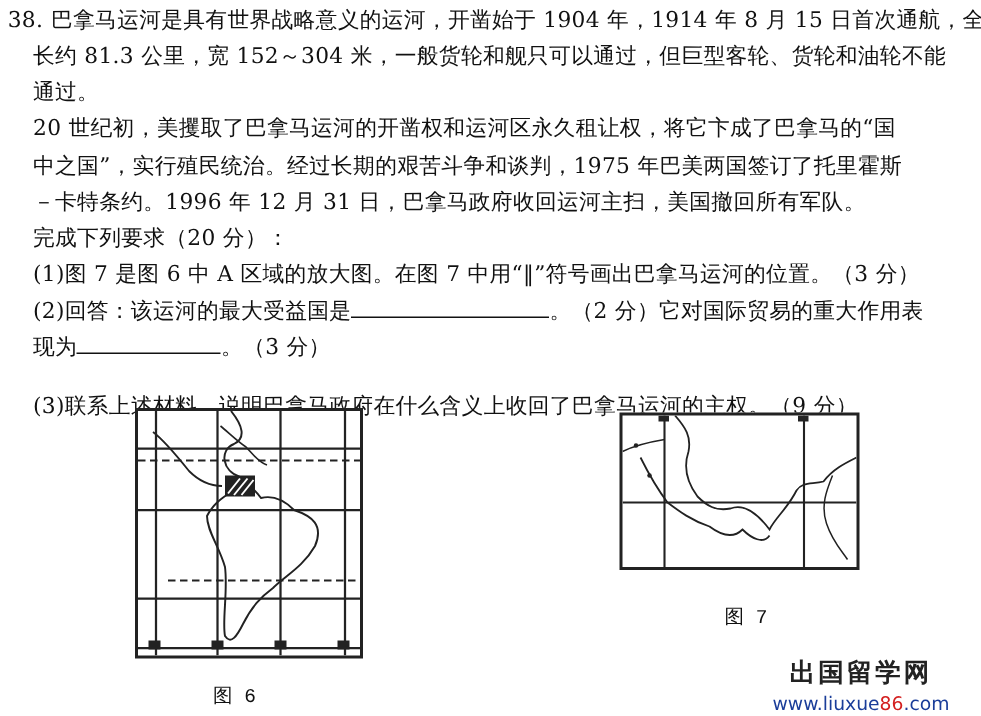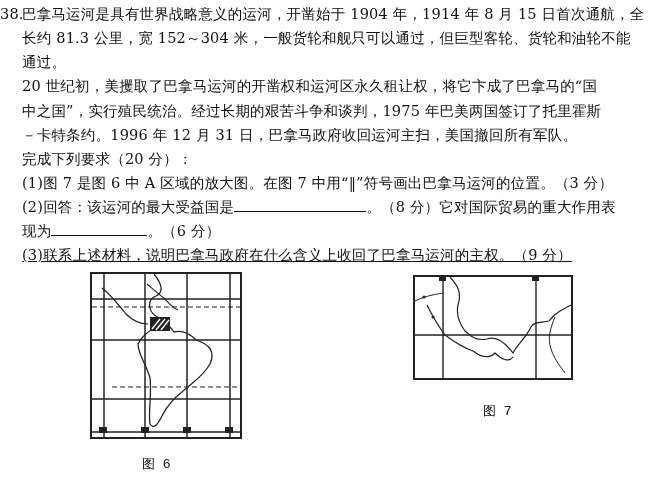--- a/index.html
+++ b/index.html
@@ -6,21 +6,21 @@
   body {
     width: 654px; height: 477px; position: relative; overflow: hidden;
     font-family: "DejaVu Serif", "Liberation Serif", serif;
     color: #111;
   }
   .line {
     position: absolute; left: 0; white-space: nowrap;
     font-size: 14.5px; line-height: 20px; letter-spacing: 0.2px;
   }
   .indent { left: 22px; }
-  .qnum { display: inline-block; width: 22px; text-align: center; }
+  .qnum { display: inline-block; width: 34px; text-align: center; }
   .blank {
     display: inline-block; border-bottom: 1.5px solid #111;
     height: 14px; vertical-align: baseline;
   }
   .map { position: absolute; border: 2px solid #222; background: #fff; }
   .caption {
     position: absolute; font-size: 13px;
     font-family: Liberation Mono, monospace;
   }
   .watermark {
@@ -46,26 +46,26 @@
 <div class="line indent" style="top:52px;">通过。</div>
 
 <div class="line indent" style="top:76px;">20 世纪初，美攫取了巴拿马运河的开凿权和运河区永久租让权，将它卞成了巴拿马的“国</div>
 <div class="line indent" style="top:101px;">中之国”，实行殖民统治。经过长期的艰苦斗争和谈判，1975 年巴美两国签订了托里霍斯</div>
 <div class="line indent" style="top:125px;">－卡特条约。1996 年 12 月 31 日，巴拿马政府收回运河主扫，美国撤回所有军队。</div>
 
 <div class="line indent" style="top:149px;">完成下列要求（20 分）：</div>
 <div class="line indent" style="top:173px;">(1)图 7 是图 6 中 A 区域的放大图。在图 7 中用“‖”符号画出巴拿马运河的位置。（3 分）</div>
 
 <div class="line indent" style="top:197px;">
-  <span>(2)回答：该运河的最大受益国是</span><span class="blank" style="width:132px;"></span><span>。（8 分）它对国际贸易的重大作用表</span>
+  <span>(2)回答：该运河的最大受益国是</span><span class="blank" style="width:132px;"></span><span>。（2 分）它对国际贸易的重大作用表</span>
 </div>
 <div class="line indent" style="top:221px;">
-  <span>现为</span><span class="blank" style="width:96px;"></span><span>。（6 分）</span>
+  <span>现为</span><span class="blank" style="width:96px;"></span><span>。（3 分）</span>
 </div>
-<div class="line indent" style="top:245px;text-decoration:underline;">(3)联系上述材料，说明巴拿马政府在什么含义上收回了巴拿马运河的主权。（9 分）</div>
+<div class="line indent" style="top:261px;">(3)联系上述材料，说明巴拿马政府在什么含义上收回了巴拿马运河的主权。（9 分）</div>
 
 <div class="map" style="left:90px; top:272px; width:148px; height:163px;">
   <svg width="148" height="163" viewBox="0 0 148 163">
     <g stroke="#222" fill="none">
       <line x1="0" y1="25" x2="148" y2="25" stroke-width="1.5"></line>
       <line x1="0" y1="33" x2="148" y2="33" stroke-width="1.2" stroke-dasharray="5,3"></line>
       <line x1="0" y1="66" x2="148" y2="66" stroke-width="1.5"></line>
       <line x1="20" y1="113" x2="148" y2="113" stroke-width="1.2" stroke-dasharray="5,3"></line>
       <line x1="0" y1="125" x2="148" y2="125" stroke-width="1.5"></line>
       <line x1="0" y1="158" x2="148" y2="158" stroke-width="1.5"></line>
@@ -108,13 +108,15 @@
       <rect x="24" y="0" width="7" height="4"></rect>
         <rect x="117" y="0" width="7" height="4"></rect>
       <circle cx="9" cy="20" r="1.5"></circle>
         <circle cx="18" cy="40" r="1.5"></circle>
     </g>
   </svg>
 </div>
 <div class="caption" style="left:483px; top:402px;">图 7</div>
 
 <div class="watermark">
+  <div class="wm-title">出国留学网</div>
+  <div class="wm-url"><span>www.liuxue</span><span class="red">86</span><span>.com</span></div>
 </div>
 
 </body></html>

